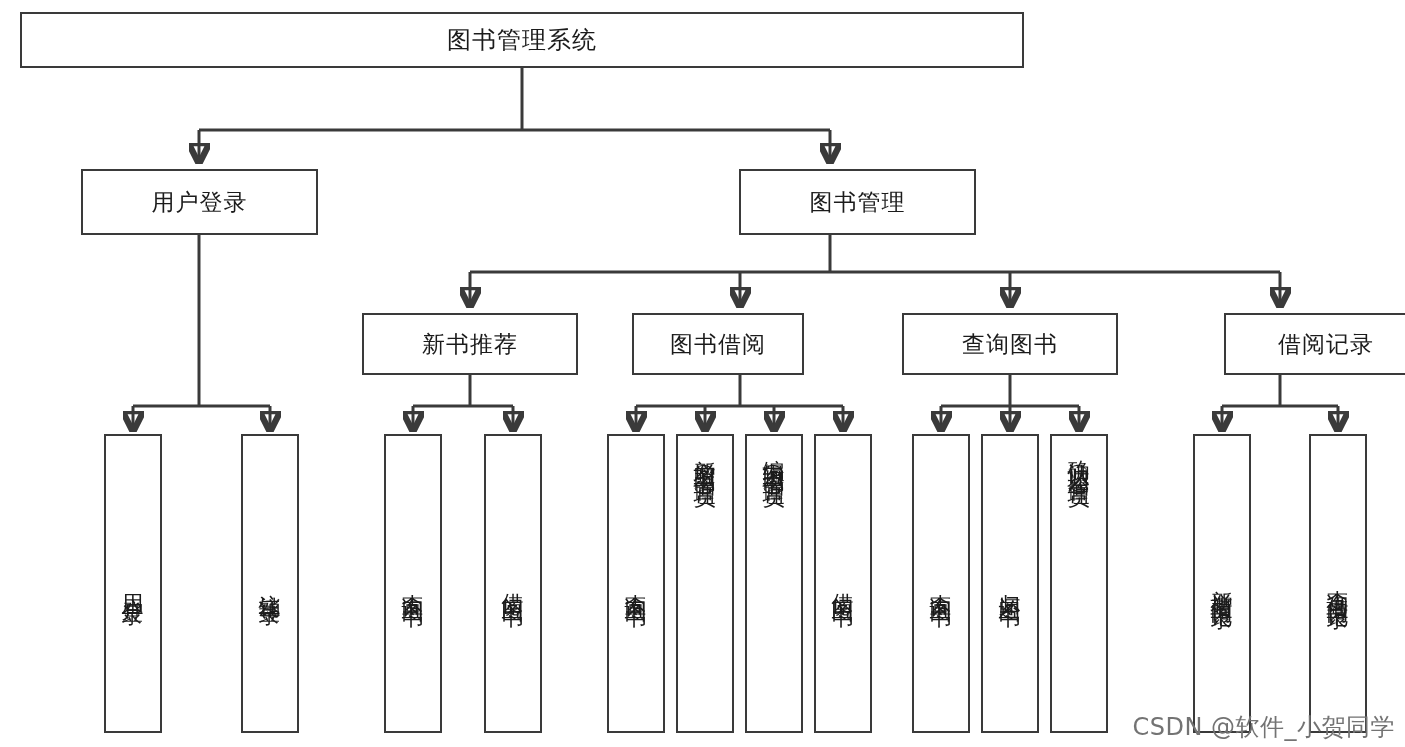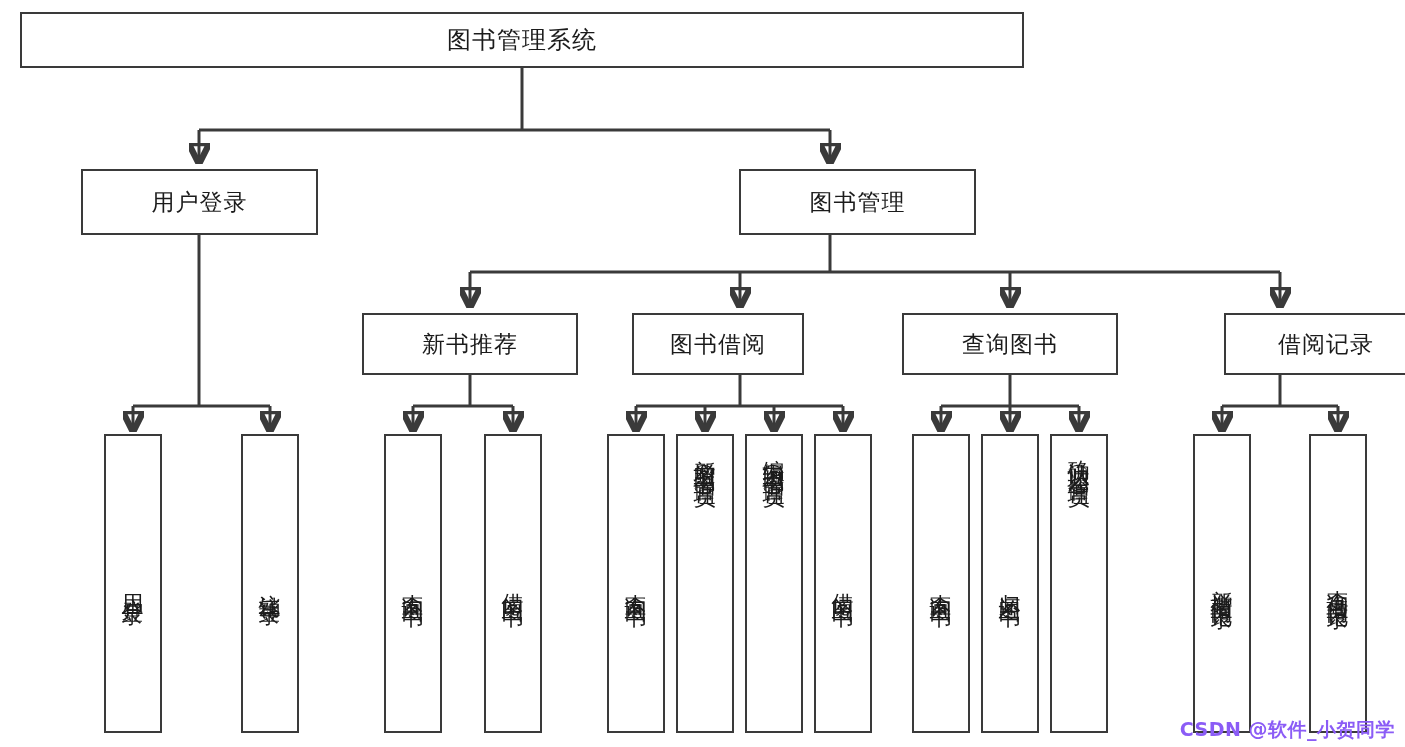--- a/index.html
+++ b/index.html
@@ -34,25 +34,24 @@
     text-orientation:upright;
     line-height:1.05;
     letter-spacing:4px;
     white-space:nowrap;
   }
   .node.v.mid{align-items:center;padding-top:0;}
   .watermark{
     position:absolute;
     right:10px;
     bottom:4px;
-    font-size:19px;
-    color:#8b5cf6;
+    font-size:24px;
+    color:#737373;
     white-space:nowrap;
     letter-spacing:0.5px;
-    font-weight:bold;
   }
   svg.links{position:absolute;left:0;top:0;width:1405px;height:747px;pointer-events:none;}
   svg.links path, svg.links line{stroke:#3a3a3a;stroke-width:3;fill:none;}
 </style>
 </head>
 <body>
 
 <div id="canvas">
 
   <svg class="links" viewBox="0 0 1405 747">

